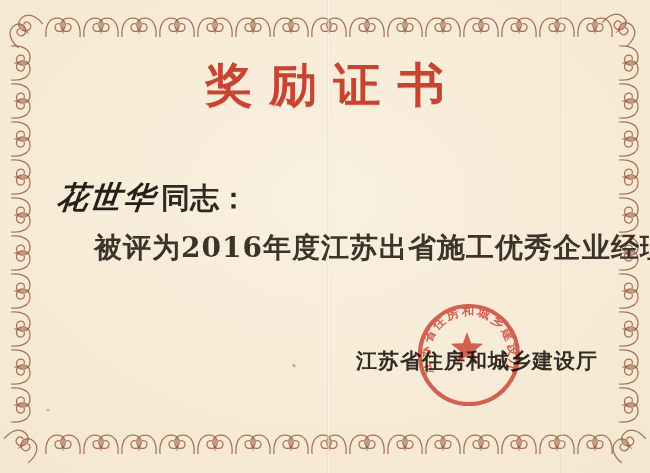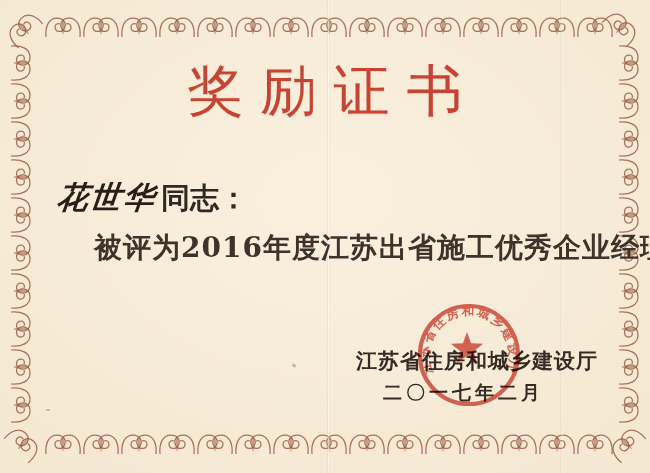--- a/index.html
+++ b/index.html
@@ -26,21 +26,21 @@
   
   .crease{position:absolute;top:0;bottom:0;width:3px;pointer-events:none;}
   .crease-main{left:327px;background:linear-gradient(to right,
       rgba(125,95,60,.13), rgba(255,252,242,.55), rgba(125,95,60,.08));}
   .crease-soft{left:560px;background:linear-gradient(to right,
       rgba(125,95,60,.07), rgba(255,252,242,.35));}
   .speck{position:absolute;border-radius:50%;background:rgba(95,75,55,.35);}
   
   .title{
     position:absolute;top:56px;left:0;width:100%;box-sizing:border-box;
-    text-align:center;font-size:56px;line-height:1.25;font-weight:normal;
+    text-align:center;font-size:47px;line-height:1.25;font-weight:bold;
     color:var(--title-red);letter-spacing:17px;padding-left:17px;
     text-shadow:0 1px 0 rgba(150,60,40,.12);
   }
   .recipient{
     position:absolute;left:57px;top:177px;white-space:nowrap;
     font-size:29px;font-weight:700;color:#2f2923;
   }
   .recipient .hand{
     display:inline-block;font-style:italic;transform:skewX(-6deg);
     font-size:31px;letter-spacing:2px;margin-right:5px;color:#262019;
@@ -147,21 +147,20 @@
   <div class="title">奖励证书</div>
 
   <div class="recipient">
     <span class="hand">花世华</span><span>同志：</span>
   </div>
 
   <div class="body-line line1">被评为2016年度江苏出省施工优秀企业经理。</div>
 
   <div class="signature">
     <div class="issuer">江苏省住房和城乡建设厅</div>
-    <div class="date">二〇一七年二月</div>
   </div>
 
   <svg class="seal" viewBox="0 0 112 110">
     <defs>
       <path id="sealArc" d="M19.8,71.9 A40,40 0 1 1 92.3,71.9"></path>
     </defs>
     <circle class="ink-stroke" cx="56" cy="55" r="49" stroke-width="4.2"></circle>
     <path class="ink-fill" d="M54,32 L58.1,43.3 L70.2,43.8 L60.7,51.2 L64,62.8 L54,56 L44,62.8 L47.3,51.2 L37.8,43.8 L49.9,43.3 Z"></path>
     <text>
       <textPath href="#sealArc" startOffset="50%" text-anchor="middle">江苏省住房和城乡建设厅</textPath>

